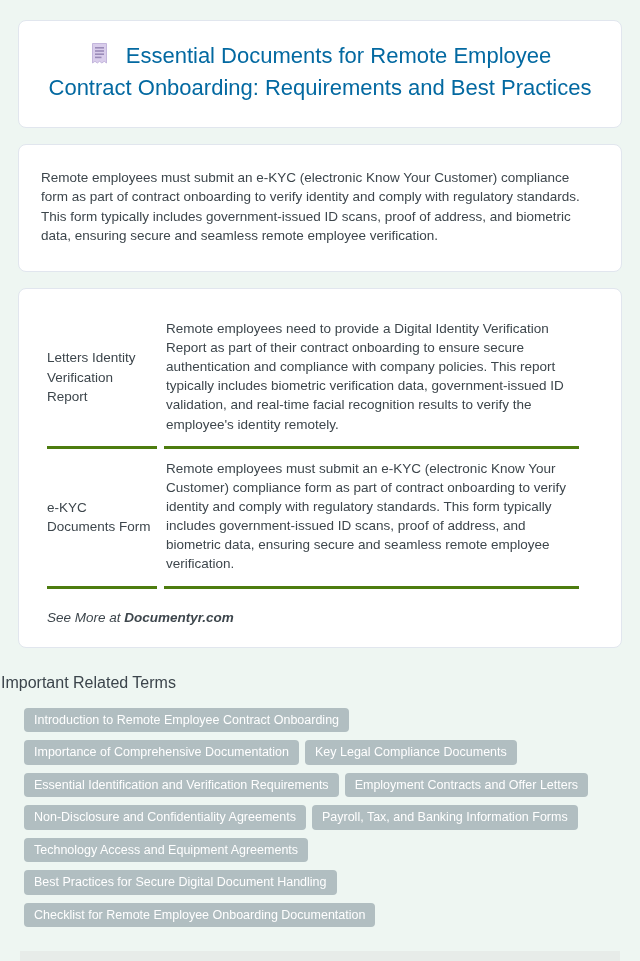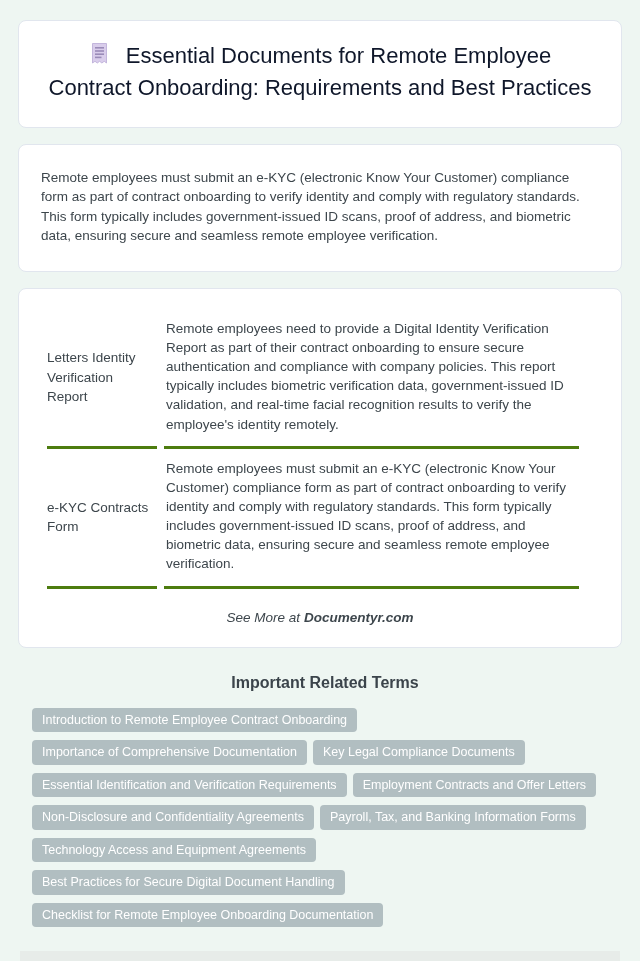--- a/index.html
+++ b/index.html
@@ -24,21 +24,21 @@
   .title-card {
     margin-top: 20px;
     padding: 20px 26px 24px 26px;
   }
   .page-title {
     margin: 0;
     font-size: 22px;
     font-weight: 400;
     line-height: 1.33;
     text-align: center;
-    color: #0f172a;
+    color: #0369a1;
   }
   .receipt-icon {
     display: inline-block;
     vertical-align: -3px;
     margin-right: 16px;
   }
   .intro-card {
     padding: 23px 22px 25px 22px;
     font-size: 13.5px;
     line-height: 1.45;
@@ -59,38 +59,37 @@
     vertical-align: middle;
   }
   td.term-cell {
     width: 108px;
     padding: 10px 2px 10px 0;
   }
   td.desc-cell {
     padding: 10px 0 12px 2px;
   }
   .see-more {
-    text-align: center;
     font-style: italic;
     font-size: 13.5px;
     margin-top: 21px;
     color: #3d464c;
   }
   .see-more .brand {
     font-weight: 700;
   }
   .related-heading {
-    margin: 26px 0 16px 10px;
-    text-align: center;
+    margin: 26px 0 16px 1px;
+    text-align: left;
     font-size: 16px;
-    font-weight: 700;
+    font-weight: 400;
     color: #3b444b;
   }
   .tags {
-    padding: 0 32px;
+    padding: 0 24px;
   }
   .tag {
     display: inline-block;
     background: #b1bec1;
     color: #ffffff;
     font-size: 12.5px;
     line-height: 1;
     padding: 6px 10px 6px 10px;
     border-radius: 4px;
     margin: 0 6px 8px 0;
@@ -124,21 +123,21 @@
 </div>
 
 <div class="card table-card">
   <table class="def-table">
     <tbody>
       <tr>
         <td class="term-cell">Letters Identity Verification Report</td>
         <td class="desc-cell">Remote employees need to provide a Digital Identity Verification Report as part of their contract onboarding to ensure secure authentication and compliance with company policies. This report typically includes biometric verification data, government-issued ID validation, and real-time facial recognition results to verify the employee's identity remotely.</td>
       </tr>
       <tr>
-        <td class="term-cell">e-KYC Contracts Form</td>
+        <td class="term-cell">e-KYC Documents Form</td>
         <td class="desc-cell">Remote employees must submit an e-KYC (electronic Know Your Customer) compliance form as part of contract onboarding to verify identity and comply with regulatory standards. This form typically includes government-issued ID scans, proof of address, and biometric data, ensuring secure and seamless remote employee verification.</td>
       </tr>
     </tbody>
   </table>
   <div class="see-more">
     <span>See More at</span>
     <span class="brand">Documentyr.com</span>
   </div>
 </div>
 

